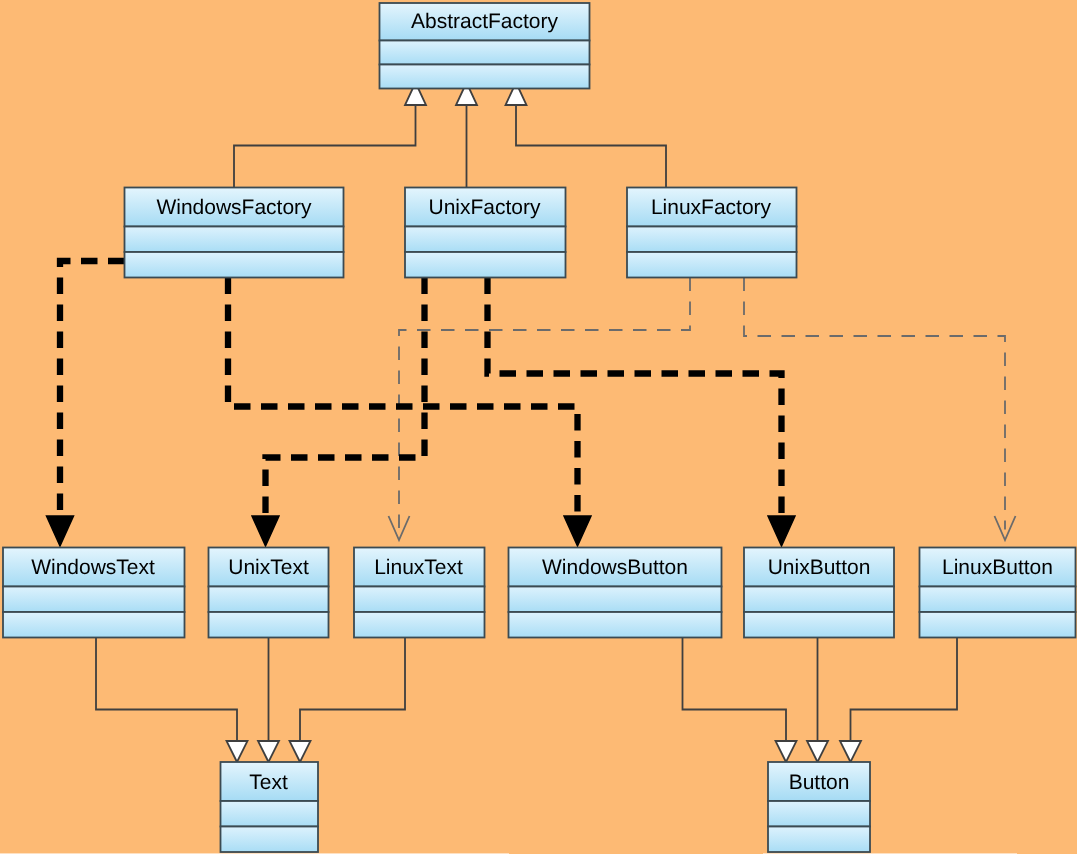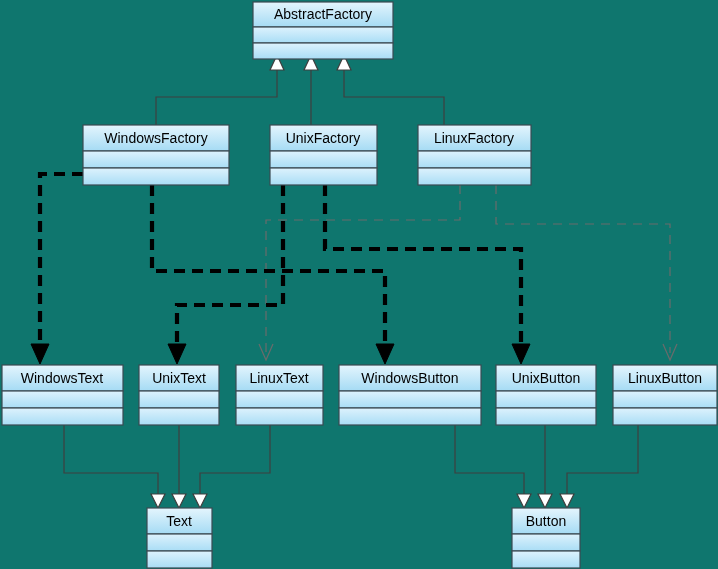--- a/index.html
+++ b/index.html
@@ -4,21 +4,21 @@
 <style>
   html, body {
     margin: 0;
     padding: 0;
     background: #ffffff;
   }
   #diagram-root {
     position: relative;
     width: 718px;
     height: 569px;
-    background: #0f766e;
+    background: #fdba74;
     font-family: "Liberation Sans", sans-serif;
     overflow: hidden;
   }
   svg#uml-canvas {
     display: block;
     width: 718px;
     height: 569px;
   }
   .cls-title-text {
     font-family: "Liberation Sans", sans-serif;

